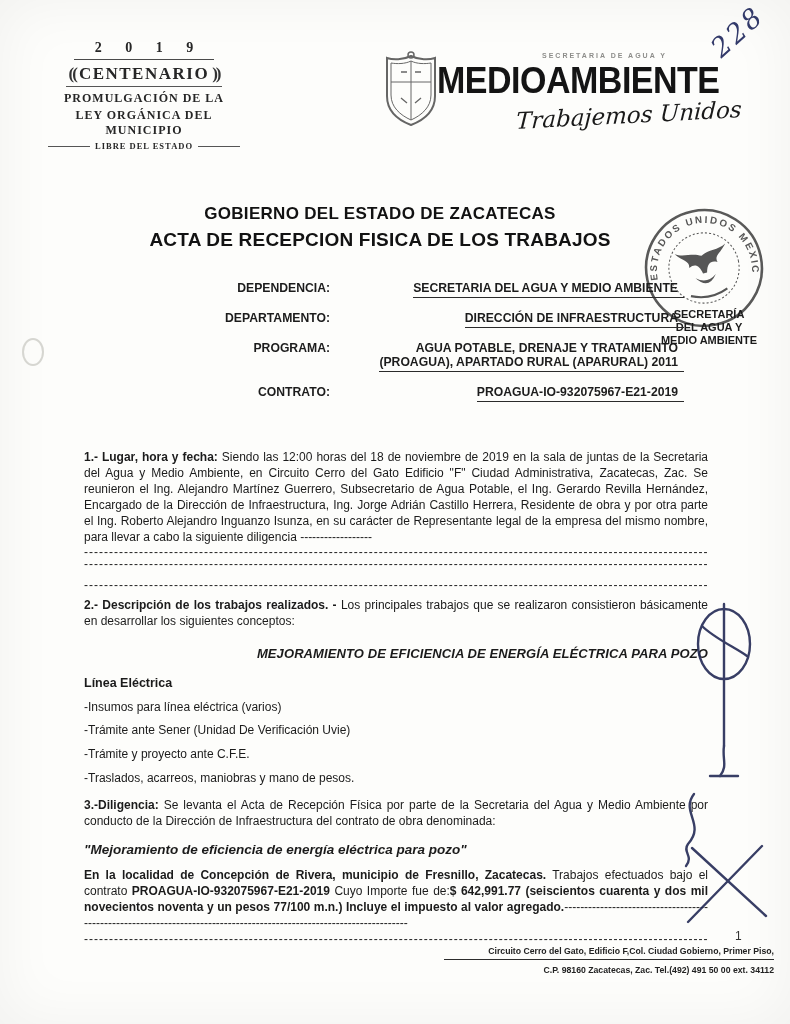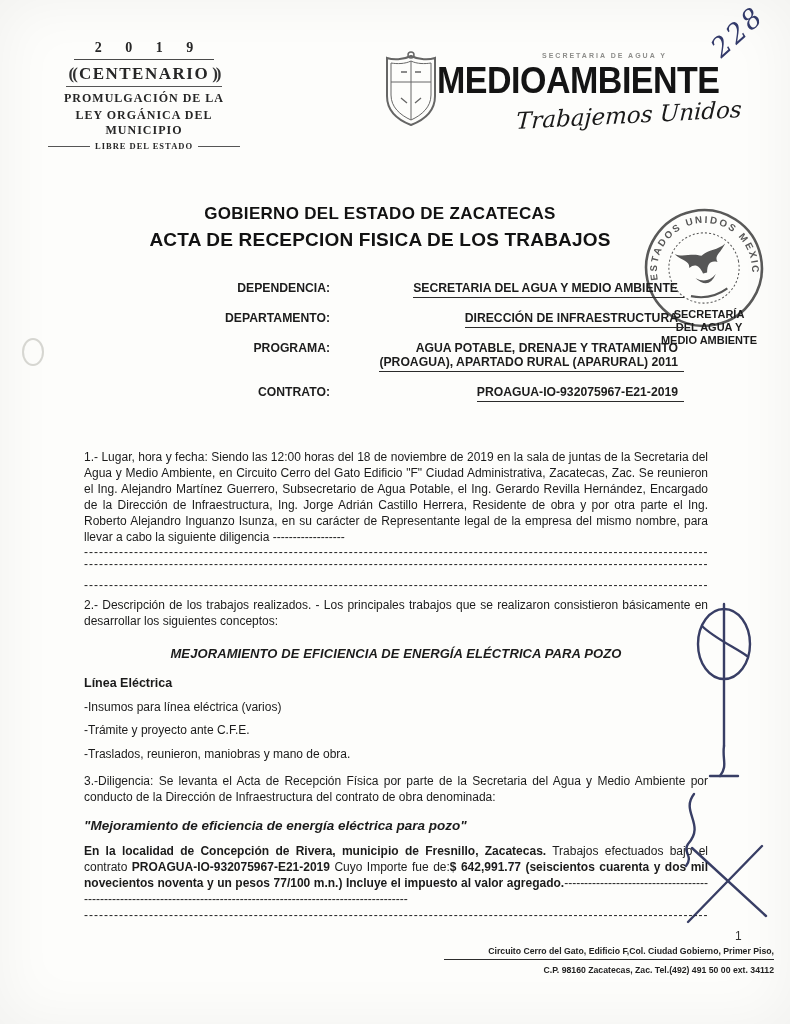--- a/index.html
+++ b/index.html
@@ -44,27 +44,27 @@
   .fields{position:absolute;left:84px;top:281px;width:600px;font-size:12.2px;font-weight:bold;}
   .frow{display:flex;gap:14px;margin-bottom:13px;align-items:flex-start;}
   .flabel{width:246px;text-align:right;flex:none;}
   .fvalue{flex:1;text-align:right;}
   .uline{display:inline-block;border-bottom:1.5px solid #2b2b2b;padding:0 6px 2px 0;}
   .prewrap{white-space:pre-line;}
   .frow.final{border-bottom:2.5px solid #141414;padding-bottom:6px;width:592px;margin-bottom:0;}
   
   .docbody{position:absolute;left:84px;top:450px;width:624px;font-size:12px;
     line-height:1.33;text-align:justify;color:#1b1b1b;}
-  .lead{font-weight:normal;}
+  .lead{font-weight:bold;}
   .dashline{white-space:nowrap;overflow:hidden;height:12px;line-height:12px;
     letter-spacing:1px;font-size:12px;}
   .gap8{height:9px;}
   .p2{margin-top:7px;}
   .bheading{margin-top:15px;font-size:13px;font-weight:bold;font-style:italic;
-    letter-spacing:.1px;text-align:center;}
+    letter-spacing:.1px;text-align:right;}
   .bsub{margin-top:13px;font-size:12.5px;font-weight:bold;text-align:left;}
   .blist-item{margin-top:8px;text-align:left;}
   .p3{margin-top:11px;}
   .bquote{margin-top:11px;font-size:13.5px;font-weight:bold;font-style:italic;text-align:left;}
   .p4{margin-top:9px;}
   .bold{font-weight:bold;}
   .enddash{margin-top:1px;}
   
   .doodle{position:absolute;left:652px;top:596px;}
   .holepunch{position:absolute;left:22px;top:338px;width:18px;height:24px;
@@ -161,22 +161,23 @@
     <div class="dashline">----------------------------------------------------------------------------------------------------------------------------------------------------------------------------</div>
     <div class="gap8"></div>
     <div class="dashline">----------------------------------------------------------------------------------------------------------------------------------------------------------------------------</div>
 
     <div class="p2"><span class="lead">2.- Descripción de los trabajos realizados. -</span><span> Los principales trabajos que se realizaron consistieron básicamente en desarrollar los siguientes conceptos:</span></div>
 
     <div class="bheading">MEJORAMIENTO DE EFICIENCIA DE ENERGÍA ELÉCTRICA PARA POZO</div>
     <div class="bsub">Línea Eléctrica</div>
 
     <div class="blist-item">-Insumos para línea eléctrica (varios)</div>
+    <div class="blist-item">-Trámite ante Sener (Unidad De Verificación Uvie)</div>
     <div class="blist-item">-Trámite y proyecto ante C.F.E.</div>
-    <div class="blist-item">-Traslados, reunieron, maniobras y mano de obra.</div>
+    <div class="blist-item">-Traslados, acarreos, maniobras y mano de pesos.</div>
 
     <div class="p3"><span class="lead">3.-Diligencia:</span><span> Se levanta el Acta de Recepción Física por parte de la Secretaria del Agua y Medio Ambiente por conducto de la Dirección de Infraestructura del contrato de obra denominada:</span></div>
 
     <div class="bquote">"Mejoramiento de eficiencia de energía eléctrica para pozo"</div>
 
     <div class="p4"><span class="bold">En la localidad de Concepción de Rivera, municipio de Fresnillo, Zacatecas.</span><span> Trabajos efectuados bajo el contrato </span><span class="bold">PROAGUA-IO-932075967-E21-2019</span><span> Cuyo Importe fue de:</span><span class="bold">$ 642,991.77 (seiscientos cuarenta y dos mil novecientos noventa y un pesos 77/100 m.n.)</span><span class="bold"> Incluye el impuesto al valor agregado.</span><span>---------------------------------------------------------------------------------------------------------------------</span></div>
     <div class="dashline enddash">----------------------------------------------------------------------------------------------------------------------------------------------------------------------------</div>
   </div>
 
   <svg class="doodle" width="150" height="340" viewBox="0 0 150 340">

